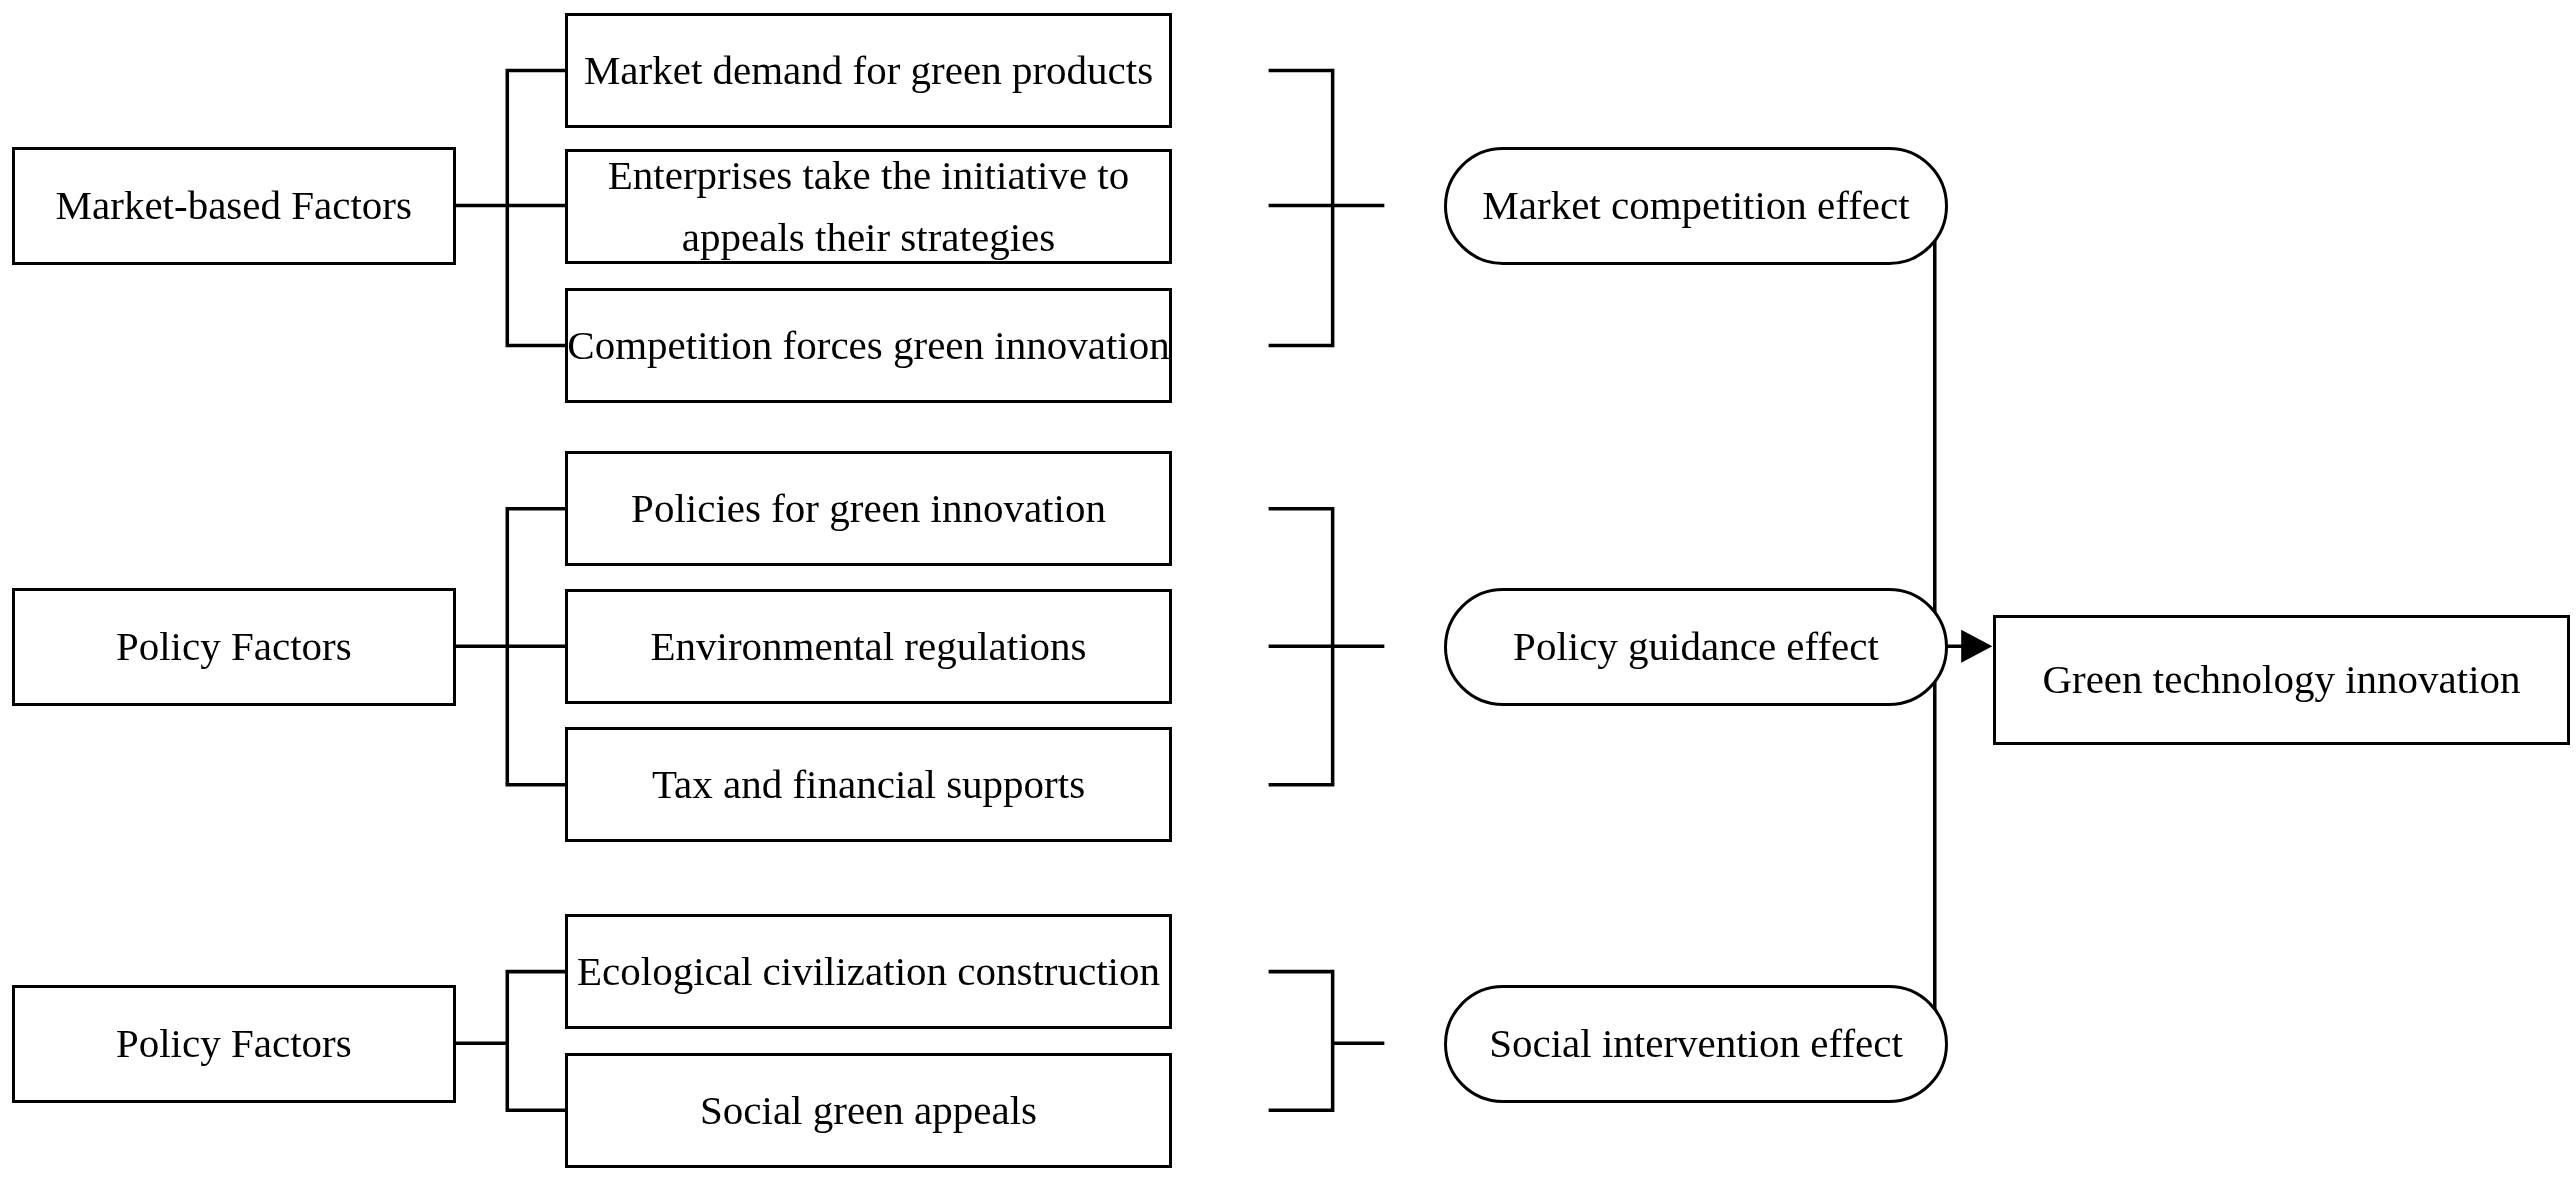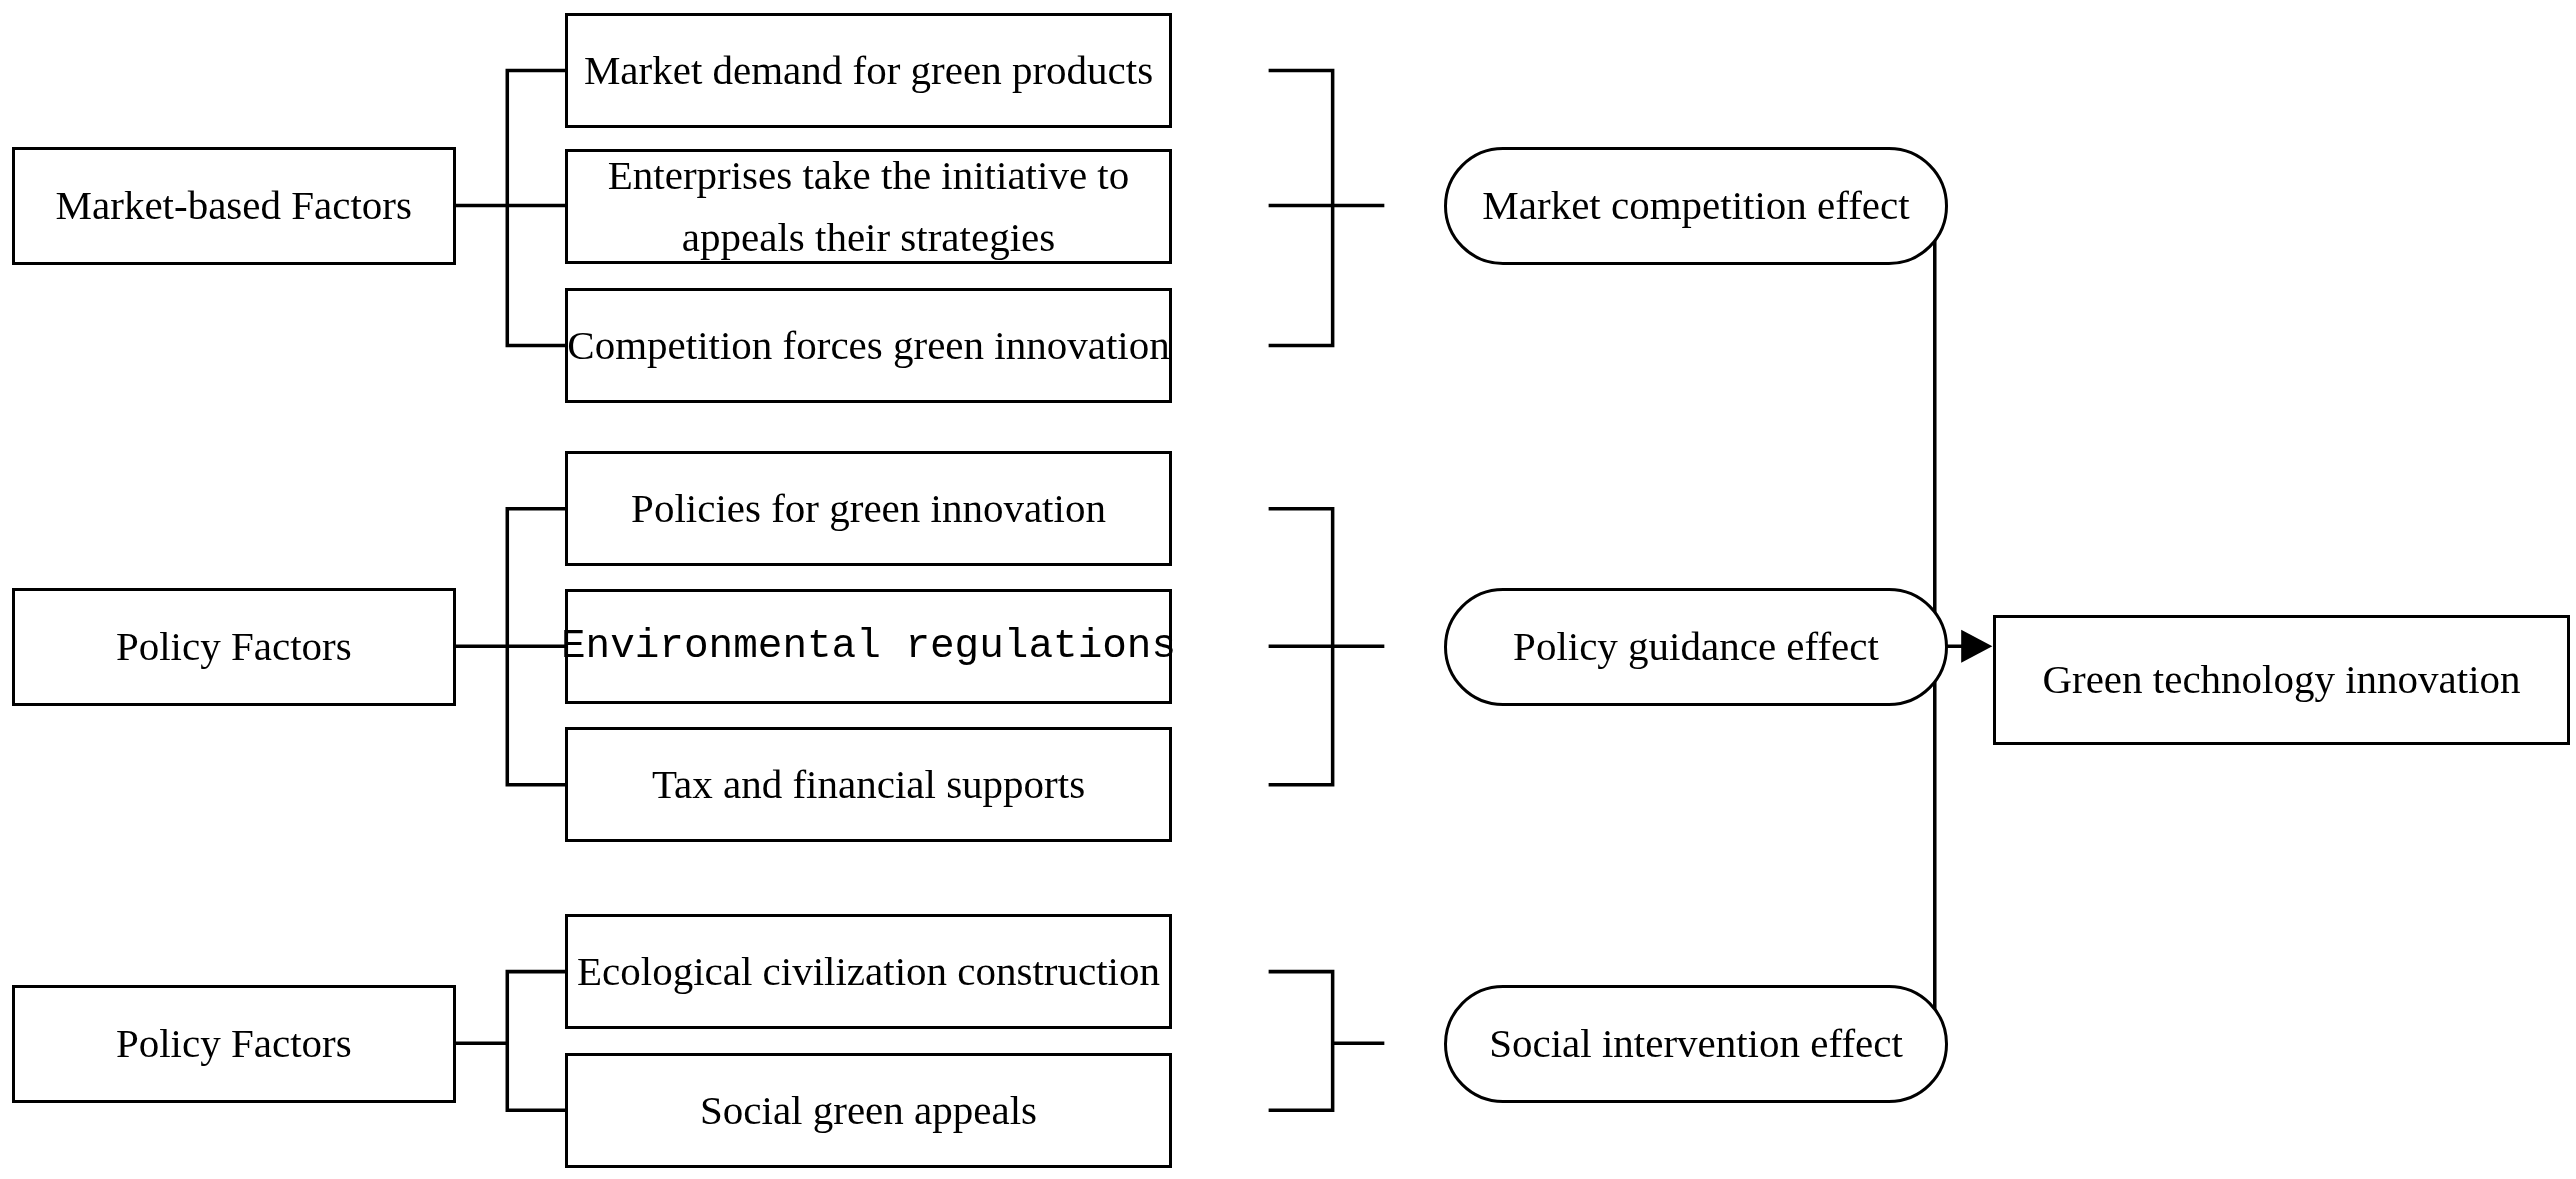--- a/index.html
+++ b/index.html
@@ -44,21 +44,21 @@
   .lf  { left: 11.8px;  width: 444px; height: 118px; }
   .lf1 { top: 147px; }
   .lf2 { top: 588px; }
   .lf3 { top: 985px; }
   
   .mid { left: 565px; width: 607px; height: 115px; }
   .m1 { top: 13px; }
   .m2 { top: 149px; }
   .m3 { top: 288px; }
   .m4 { top: 451px; }
-  .m5 { top: 589px; font-family: Liberation Mono, monospace; }
+  .m5 { top: 589px; }
   .m6 { top: 727px; align-items: center; }
   .m7 { top: 914px; }
   .m8 { top: 1053px; }
   
   .eff { left: 1444px; width: 504px; height: 118px; border-radius: 59px; padding: 0 5.9px; }
   .e1 { top: 147px; }
   .e2 { top: 588px; }
   .e3 { top: 985px; }
   
   .out { left: 1993px; top: 588px; width: 577px; height: 130px; margin-top: 27px; }

